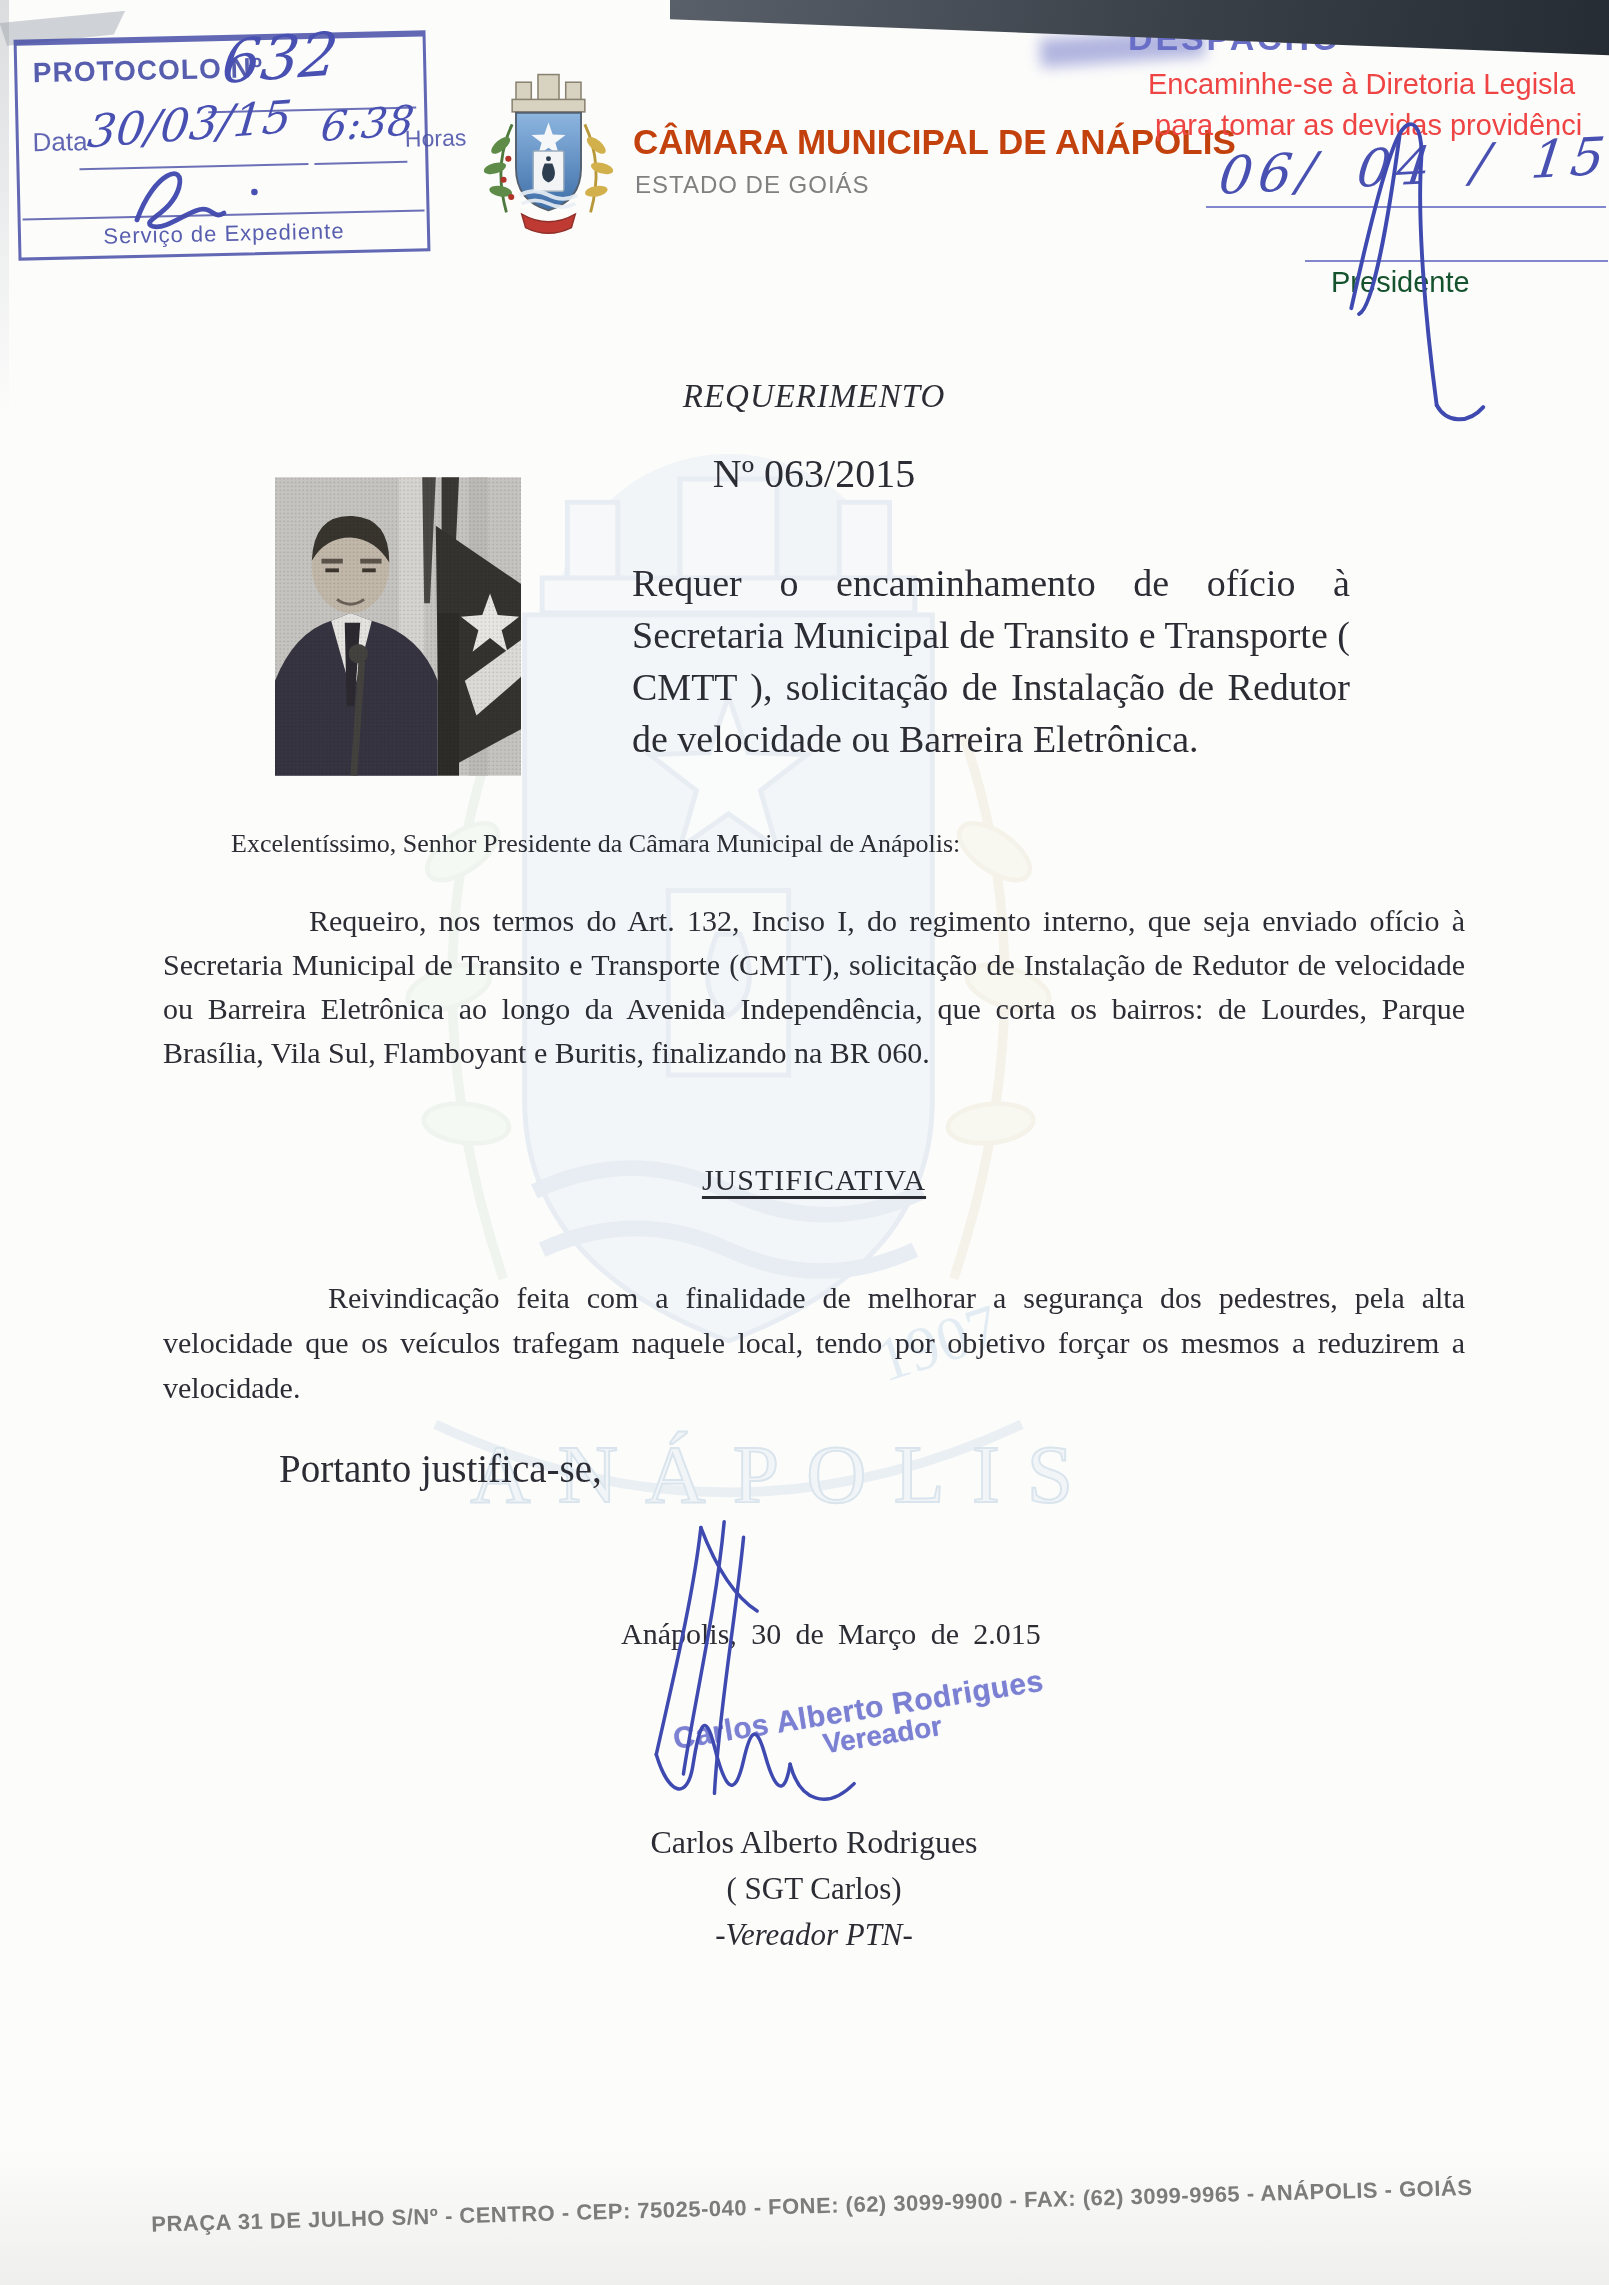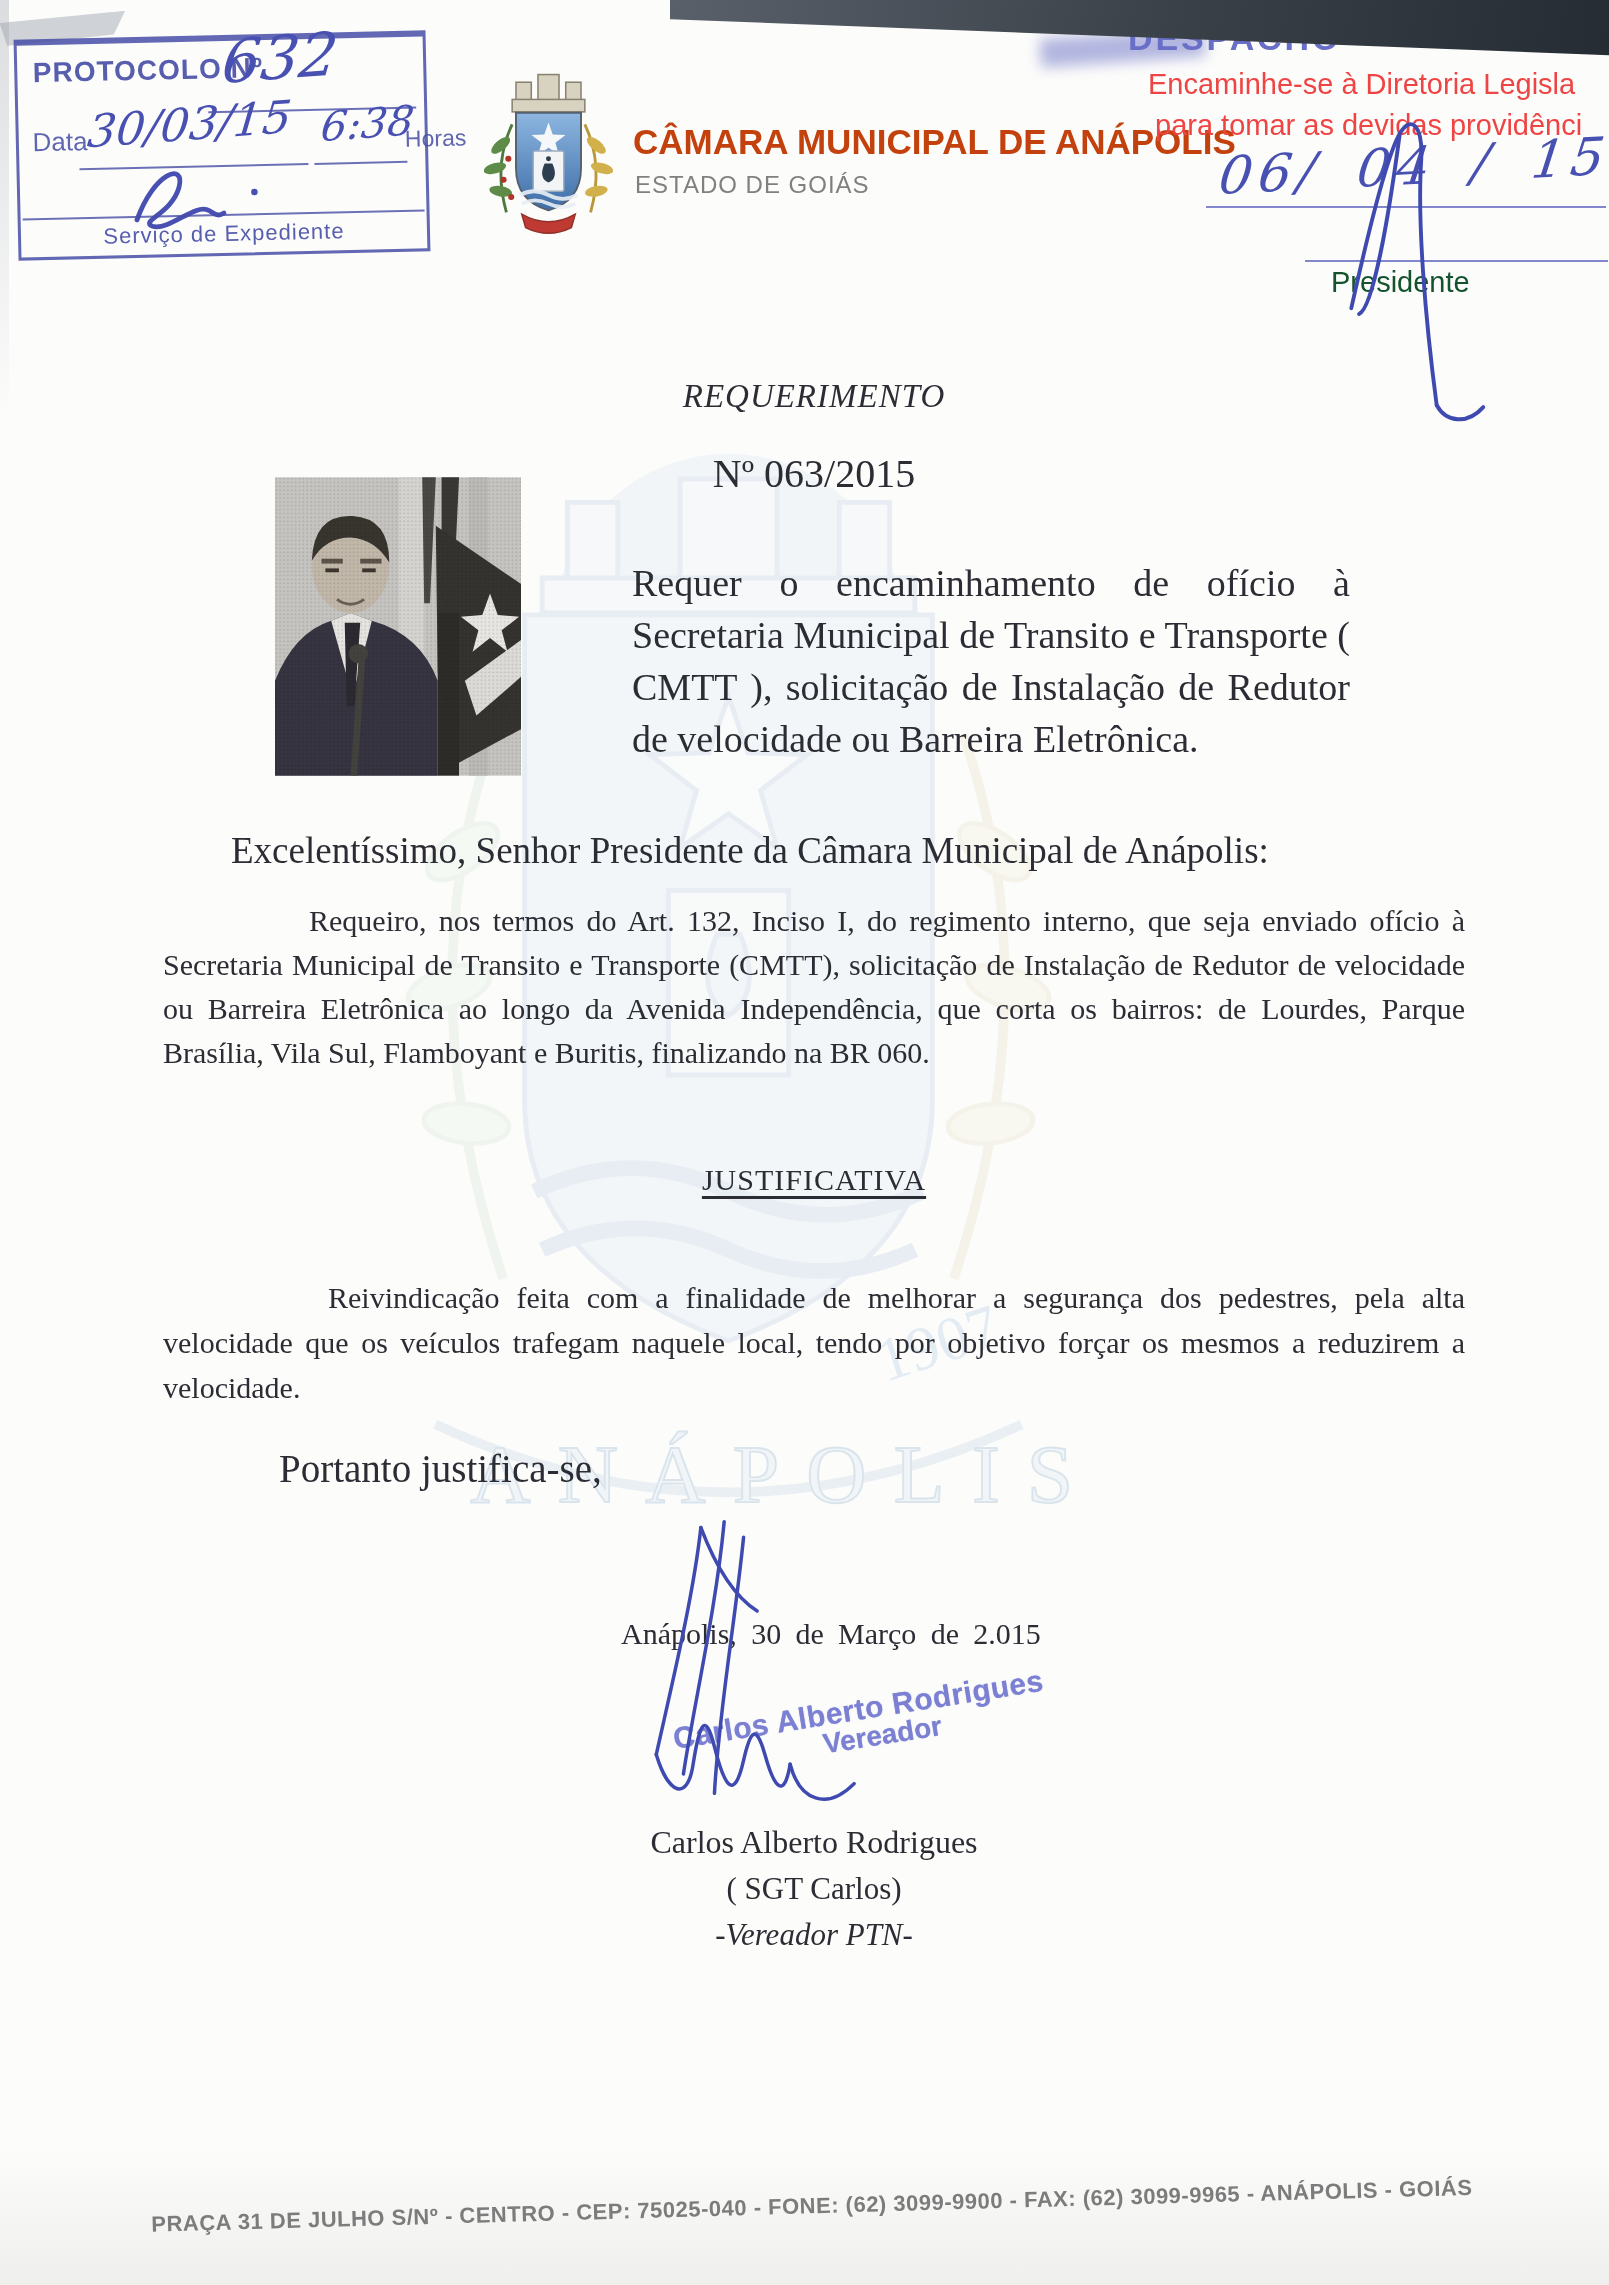--- a/index.html
+++ b/index.html
@@ -73,21 +73,21 @@
   .dp-line1{position:absolute; left:1206px; top:206px; width:400px; border-top:2.9px solid rgba(90,96,190,.75); z-index:3;}
   .dp-line2{position:absolute; left:1305px; top:260px; width:303px; border-top:2.9px solid rgba(90,96,190,.75); z-index:3;}
   .dp-role{position:absolute; left:1331px; top:266px; font-size:29px; color:#14532d; z-index:3; font-family:"Liberation Sans",sans-serif; white-space:nowrap;}
   .dp-sig{position:absolute; left:1291px; top:85px; z-index:5;}
   
   .doc-title{position:absolute; left:163px; top:378px; width:1302px; text-align:center;
     font-style:italic; font-size:33px; letter-spacing:1px;}
   .doc-number{position:absolute; left:163px; top:450px; width:1302px; text-align:center; font-size:40px;}
   .photo{position:absolute; left:275px; top:477px; width:246px; height:299px;}
   .summary{position:absolute; left:600px; top:557px; width:718px; font-size:38px; line-height:52px; text-align:justify;margin-left:32px;}
-  .salutation{position:absolute; left:231px; top:829px; font-size:37px; white-space:nowrap;}
+  .salutation{position:absolute; left:231px; top:829px; font-size:26px; white-space:nowrap;}
   .body-par{position:absolute; left:163px; top:899px; width:1302px; font-size:30px; line-height:44px;
     text-align:justify; text-indent:146px; margin:0;}
   .just-title{position:absolute; left:163px; top:1163px; width:1302px; text-align:center; font-size:30px;
     letter-spacing:1px; text-decoration:underline; text-underline-offset:5.8px;}
   .just-par{position:absolute; left:163px; top:1275px; width:1302px; font-size:30px; line-height:45px;
     text-align:justify; text-indent:165px; margin:0;}
   .closing{position:absolute; left:279px; top:1446px; font-size:39px; white-space:nowrap;}
   .date-line{position:absolute; left:621px; top:1617px; font-size:30px; word-spacing:6.8px; white-space:nowrap;}
   .sig-main{position:absolute; left:600px; top:1510px; z-index:5;}
   .stamp-author{

